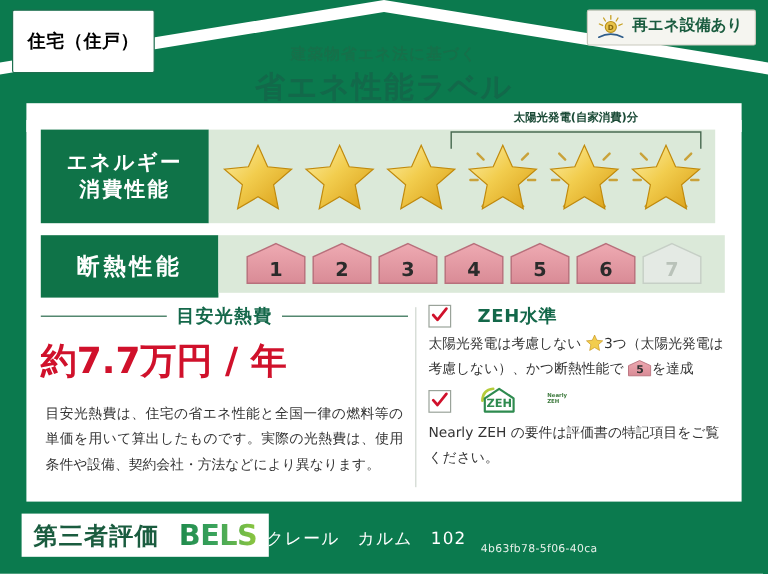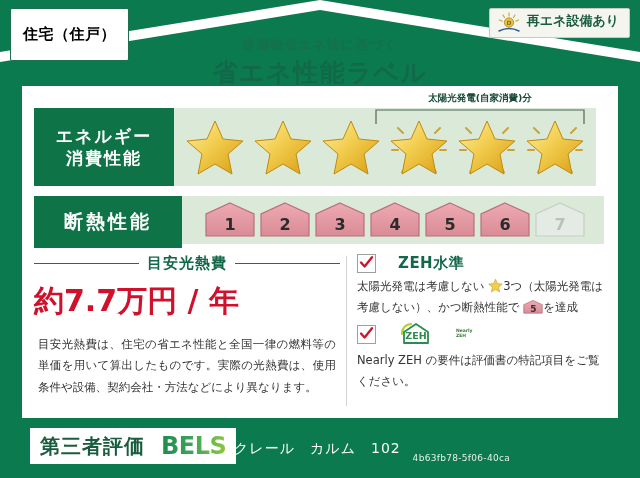--- a/index.html
+++ b/index.html
@@ -130,21 +130,21 @@
   .zeh-title{font-size:15px;font-weight:bold;color:#14684a;letter-spacing:0.5px;}
   .zeh-body{font-size:11.5px;line-height:1.8;color:#333;margin-top:3px;}
   .inline-star{display:inline-block;vertical-align:-3px;width:15px;height:15px;}
   .inline-house{display:inline-block;vertical-align:-4px;width:20px;height:16px;position:relative;}
   .inline-house svg{position:absolute;left:0;top:0;width:20px;height:16px;}
   .inline-house b{position:absolute;left:0;top:2px;width:20px;text-align:center;font-size:9px;color:#333;}
   .zeh-logo{display:inline-block;vertical-align:-8px;width:34px;height:26px;margin:0 1px;}
   .zeh-logo-sub{display:inline-block;vertical-align:-4px;font-size:4.5px;line-height:1.1;color:#3d7a3d;font-weight:bold;}
 
   
-  .footer{position:absolute;left:16px;bottom:0;width:508px;height:58px;}
+  .footer{position:absolute;left:4px;bottom:0;width:508px;height:58px;}
   .bels-box{
     position:absolute;left:14px;top:8px;background:#fff;
     padding:4px 10px;display:flex;align-items:center;gap:6px;
   }
   .bels-jp{font-size:20px;font-weight:bold;color:#1a5c3f;letter-spacing:1px;}
   .bels-en{
     font-size:24px;font-weight:bold;letter-spacing:-0.5px;
     background:linear-gradient(90deg,#1f8a4c 0%,#3aa35c 45%,#8dc63f 100%);
     -webkit-background-clip:text;background-clip:text;color:transparent;margin-left:10px;
   }

